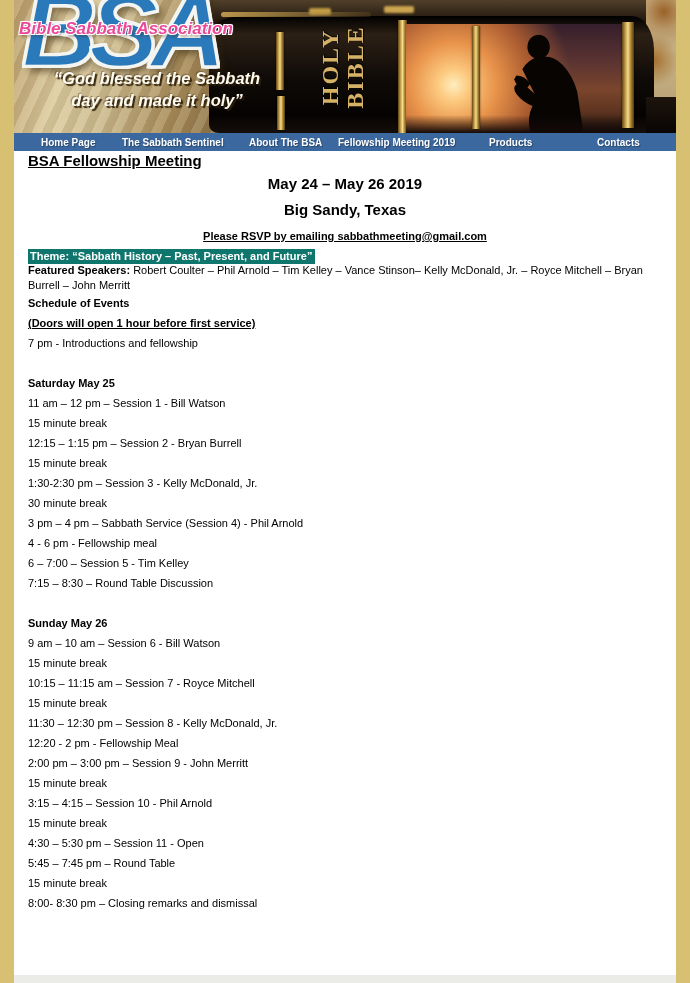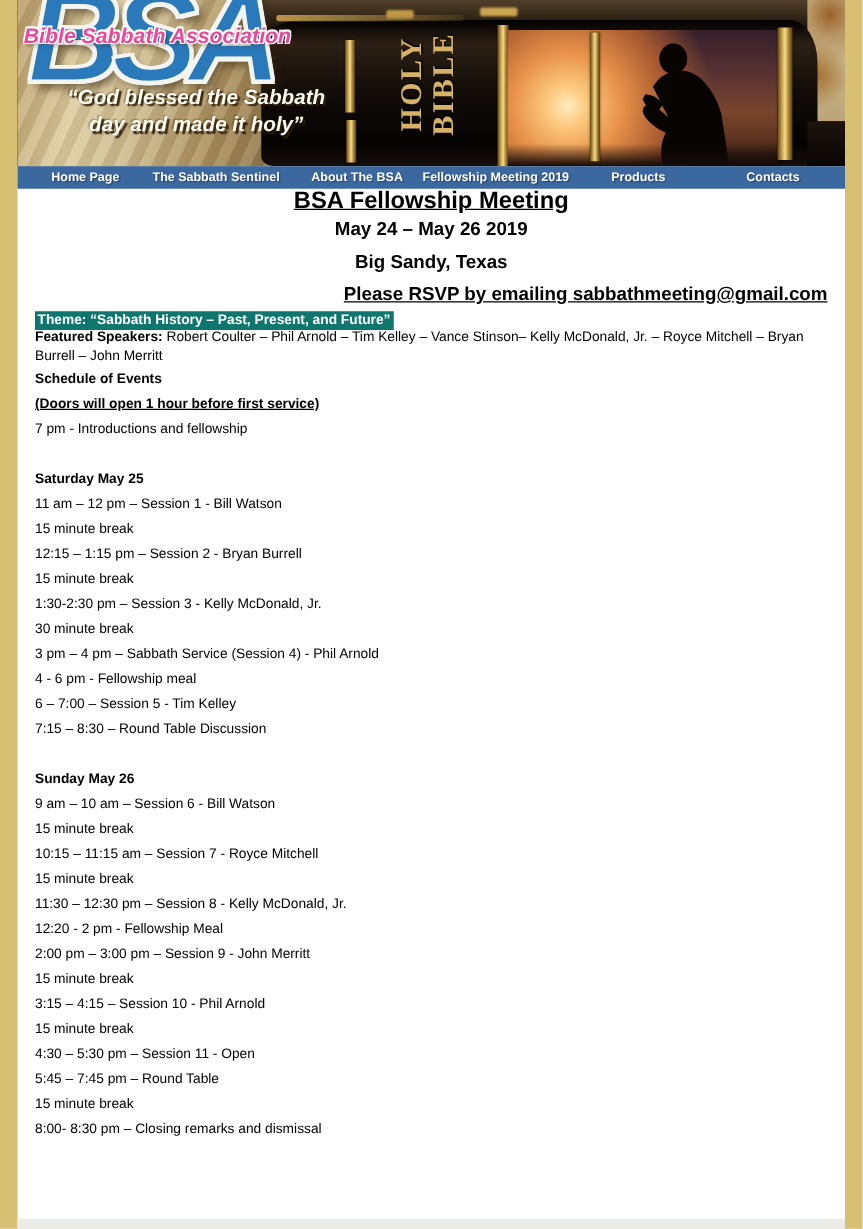--- a/index.html
+++ b/index.html
@@ -95,24 +95,24 @@
   .nav-item{
     position:absolute;top:50%;transform:translateY(-50%);
     color:#ffffff;font-size:10px;font-weight:bold;white-space:nowrap;cursor:pointer;
     text-shadow:1px 1px 1px rgba(0,0,0,.35);
   }
   .n1{left:27px;} .n2{left:108px;} .n3{left:235px;} .n4{left:324px;} .n5{left:475px;} .n6{left:583px;}
 
   
   .main{flex:1;padding:0 14px;font-size:11px;color:#000;}
   .main p,.main h1,.main h2{margin:0;}
-  .title{font-size:19px;font-weight:bold;text-align:center;text-decoration:underline;
+  .title{font-size:15px;font-weight:bold;text-align:left;text-decoration:underline;
     line-height:20px;margin-top:2px;}
   .cline{font-size:15px;font-weight:bold;text-align:center;line-height:26px;}
-  .rsvp{font-size:15px;font-weight:bold;text-align:right;line-height:26px;
+  .rsvp{font-size:11px;font-weight:bold;text-align:center;line-height:26px;
     text-decoration:underline;cursor:pointer;}
   .theme-row{margin-top:5px;line-height:14px;}
   .theme-hl{background:#0f766e;color:#fff;font-weight:bold;padding:1px 3px 2px 2px;}
   .speakers{margin-top:5px;line-height:15px;}
   .speakers .lbl{font-weight:bold;}
   .sched-h{margin-top:9px;font-weight:bold;line-height:20px;}
   .line{line-height:20px;}
   .bold{font-weight:bold;}
   .ul{text-decoration:underline;}
   .gap{height:20px;}

